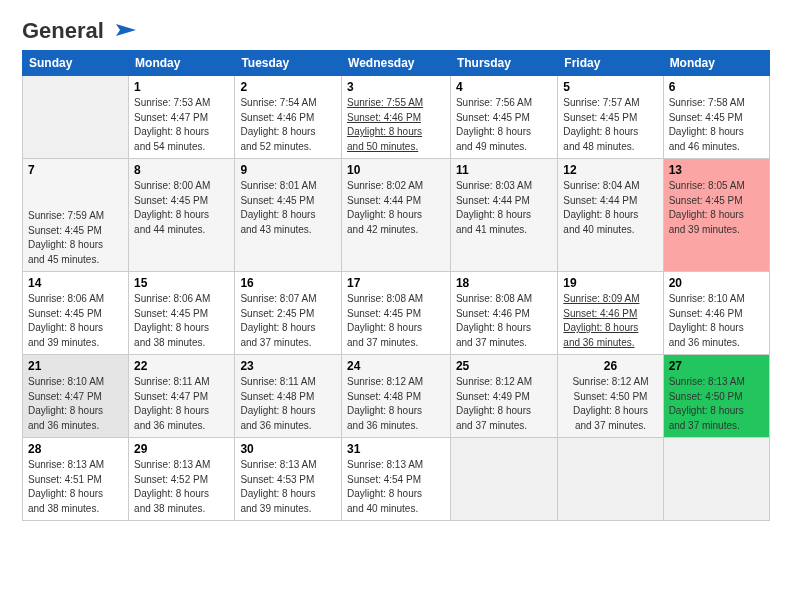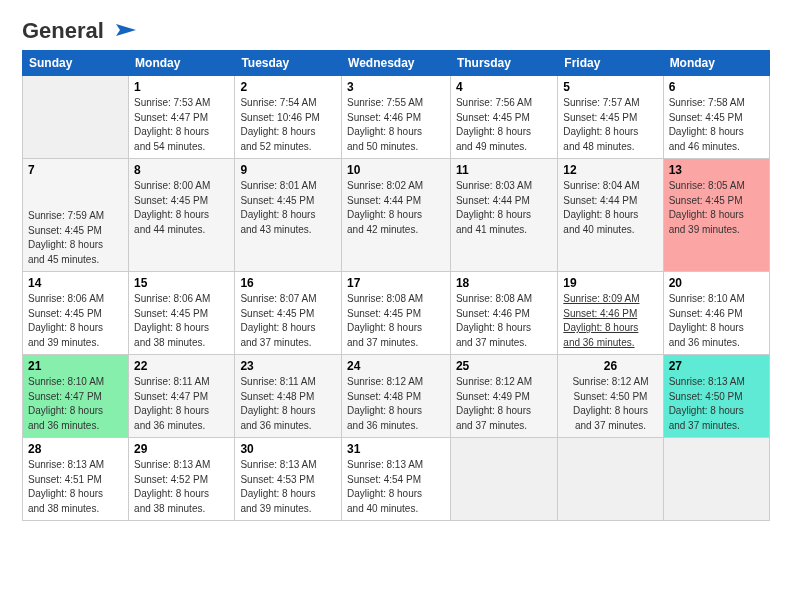--- a/index.html
+++ b/index.html
@@ -126,27 +126,27 @@
           <td style="background: rgb(255, 255, 255);">
             <span class="day-number">1</span>
             <div class="day-info" style="white-space: pre-line;">Sunrise: 7:53 AM
 Sunset: 4:47 PM
 Daylight: 8 hours
 and 54 minutes.</div>
           </td>
           <td style="background: rgb(255, 255, 255);">
             <span class="day-number">2</span>
             <div class="day-info" style="white-space: pre-line;">Sunrise: 7:54 AM
-Sunset: 10:46 PM
+Sunset: 4:46 PM
 Daylight: 8 hours
 and 52 minutes.</div>
           </td>
           <td style="background: rgb(255, 255, 255);">
             <span class="day-number">3</span>
-            <div class="day-info" style="white-space: pre-line;">Sunrise: 7:55 AM
+            <div class="day-info" style="white-space: pre-line; text-decoration: underline;">Sunrise: 7:55 AM
 Sunset: 4:46 PM
 Daylight: 8 hours
 and 50 minutes.</div>
           </td>
           <td style="background: rgb(255, 255, 255);">
             <span class="day-number">4</span>
             <div class="day-info" style="white-space: pre-line;">Sunrise: 7:56 AM
 Sunset: 4:45 PM
 Daylight: 8 hours
 and 49 minutes.</div>
@@ -228,21 +228,21 @@
           <td style="background: rgb(255, 255, 255);">
             <span class="day-number">15</span>
             <div class="day-info" style="white-space: pre-line;">Sunrise: 8:06 AM
 Sunset: 4:45 PM
 Daylight: 8 hours
 and 38 minutes.</div>
           </td>
           <td style="background: rgb(255, 255, 255);">
             <span class="day-number">16</span>
             <div class="day-info" style="white-space: pre-line;">Sunrise: 8:07 AM
-Sunset: 4:45 PM
+Sunset: 2:45 PM
 Daylight: 8 hours
 and 37 minutes.</div>
           </td>
           <td style="background: rgb(255, 255, 255);">
             <span class="day-number">17</span>
             <div class="day-info" style="white-space: pre-line;">Sunrise: 8:08 AM
 Sunset: 4:45 PM
 Daylight: 8 hours
 and 37 minutes.</div>
           </td>
@@ -262,21 +262,21 @@
           </td>
           <td style="background: rgb(255, 255, 255);">
             <span class="day-number">20</span>
             <div class="day-info" style="white-space: pre-line;">Sunrise: 8:10 AM
 Sunset: 4:46 PM
 Daylight: 8 hours
 and 36 minutes.</div>
           </td>
         </tr>
         <tr>
-          <td style="background: #86efac; margin-left: 32px;">
+          <td style="background: #e5e5e5; margin-left: 32px;">
             <span class="day-number">21</span>
             <div class="day-info" style="white-space: pre-line;">Sunrise: 8:10 AM
 Sunset: 4:47 PM
 Daylight: 8 hours
 and 36 minutes.</div>
           </td>
           <td style="background: rgb(245, 245, 245);">
             <span class="day-number">22</span>
             <div class="day-info" style="white-space: pre-line;">Sunrise: 8:11 AM
 Sunset: 4:47 PM
@@ -304,21 +304,21 @@
 Daylight: 8 hours
 and 37 minutes.</div>
           </td>
           <td style="background: rgb(245, 245, 245); text-align: center;">
             <span class="day-number">26</span>
             <div class="day-info" style="white-space: pre-line;">Sunrise: 8:12 AM
 Sunset: 4:50 PM
 Daylight: 8 hours
 and 37 minutes.</div>
           </td>
-          <td style="background: #5eead4; margin-left: 21px;">
+          <td style="background: #22c55e; margin-left: 21px;">
             <span class="day-number">27</span>
             <div class="day-info" style="white-space: pre-line;">Sunrise: 8:13 AM
 Sunset: 4:50 PM
 Daylight: 8 hours
 and 37 minutes.</div>
           </td>
         </tr>
         <tr>
           <td style="background: rgb(255, 255, 255);">
             <span class="day-number">28</span>

